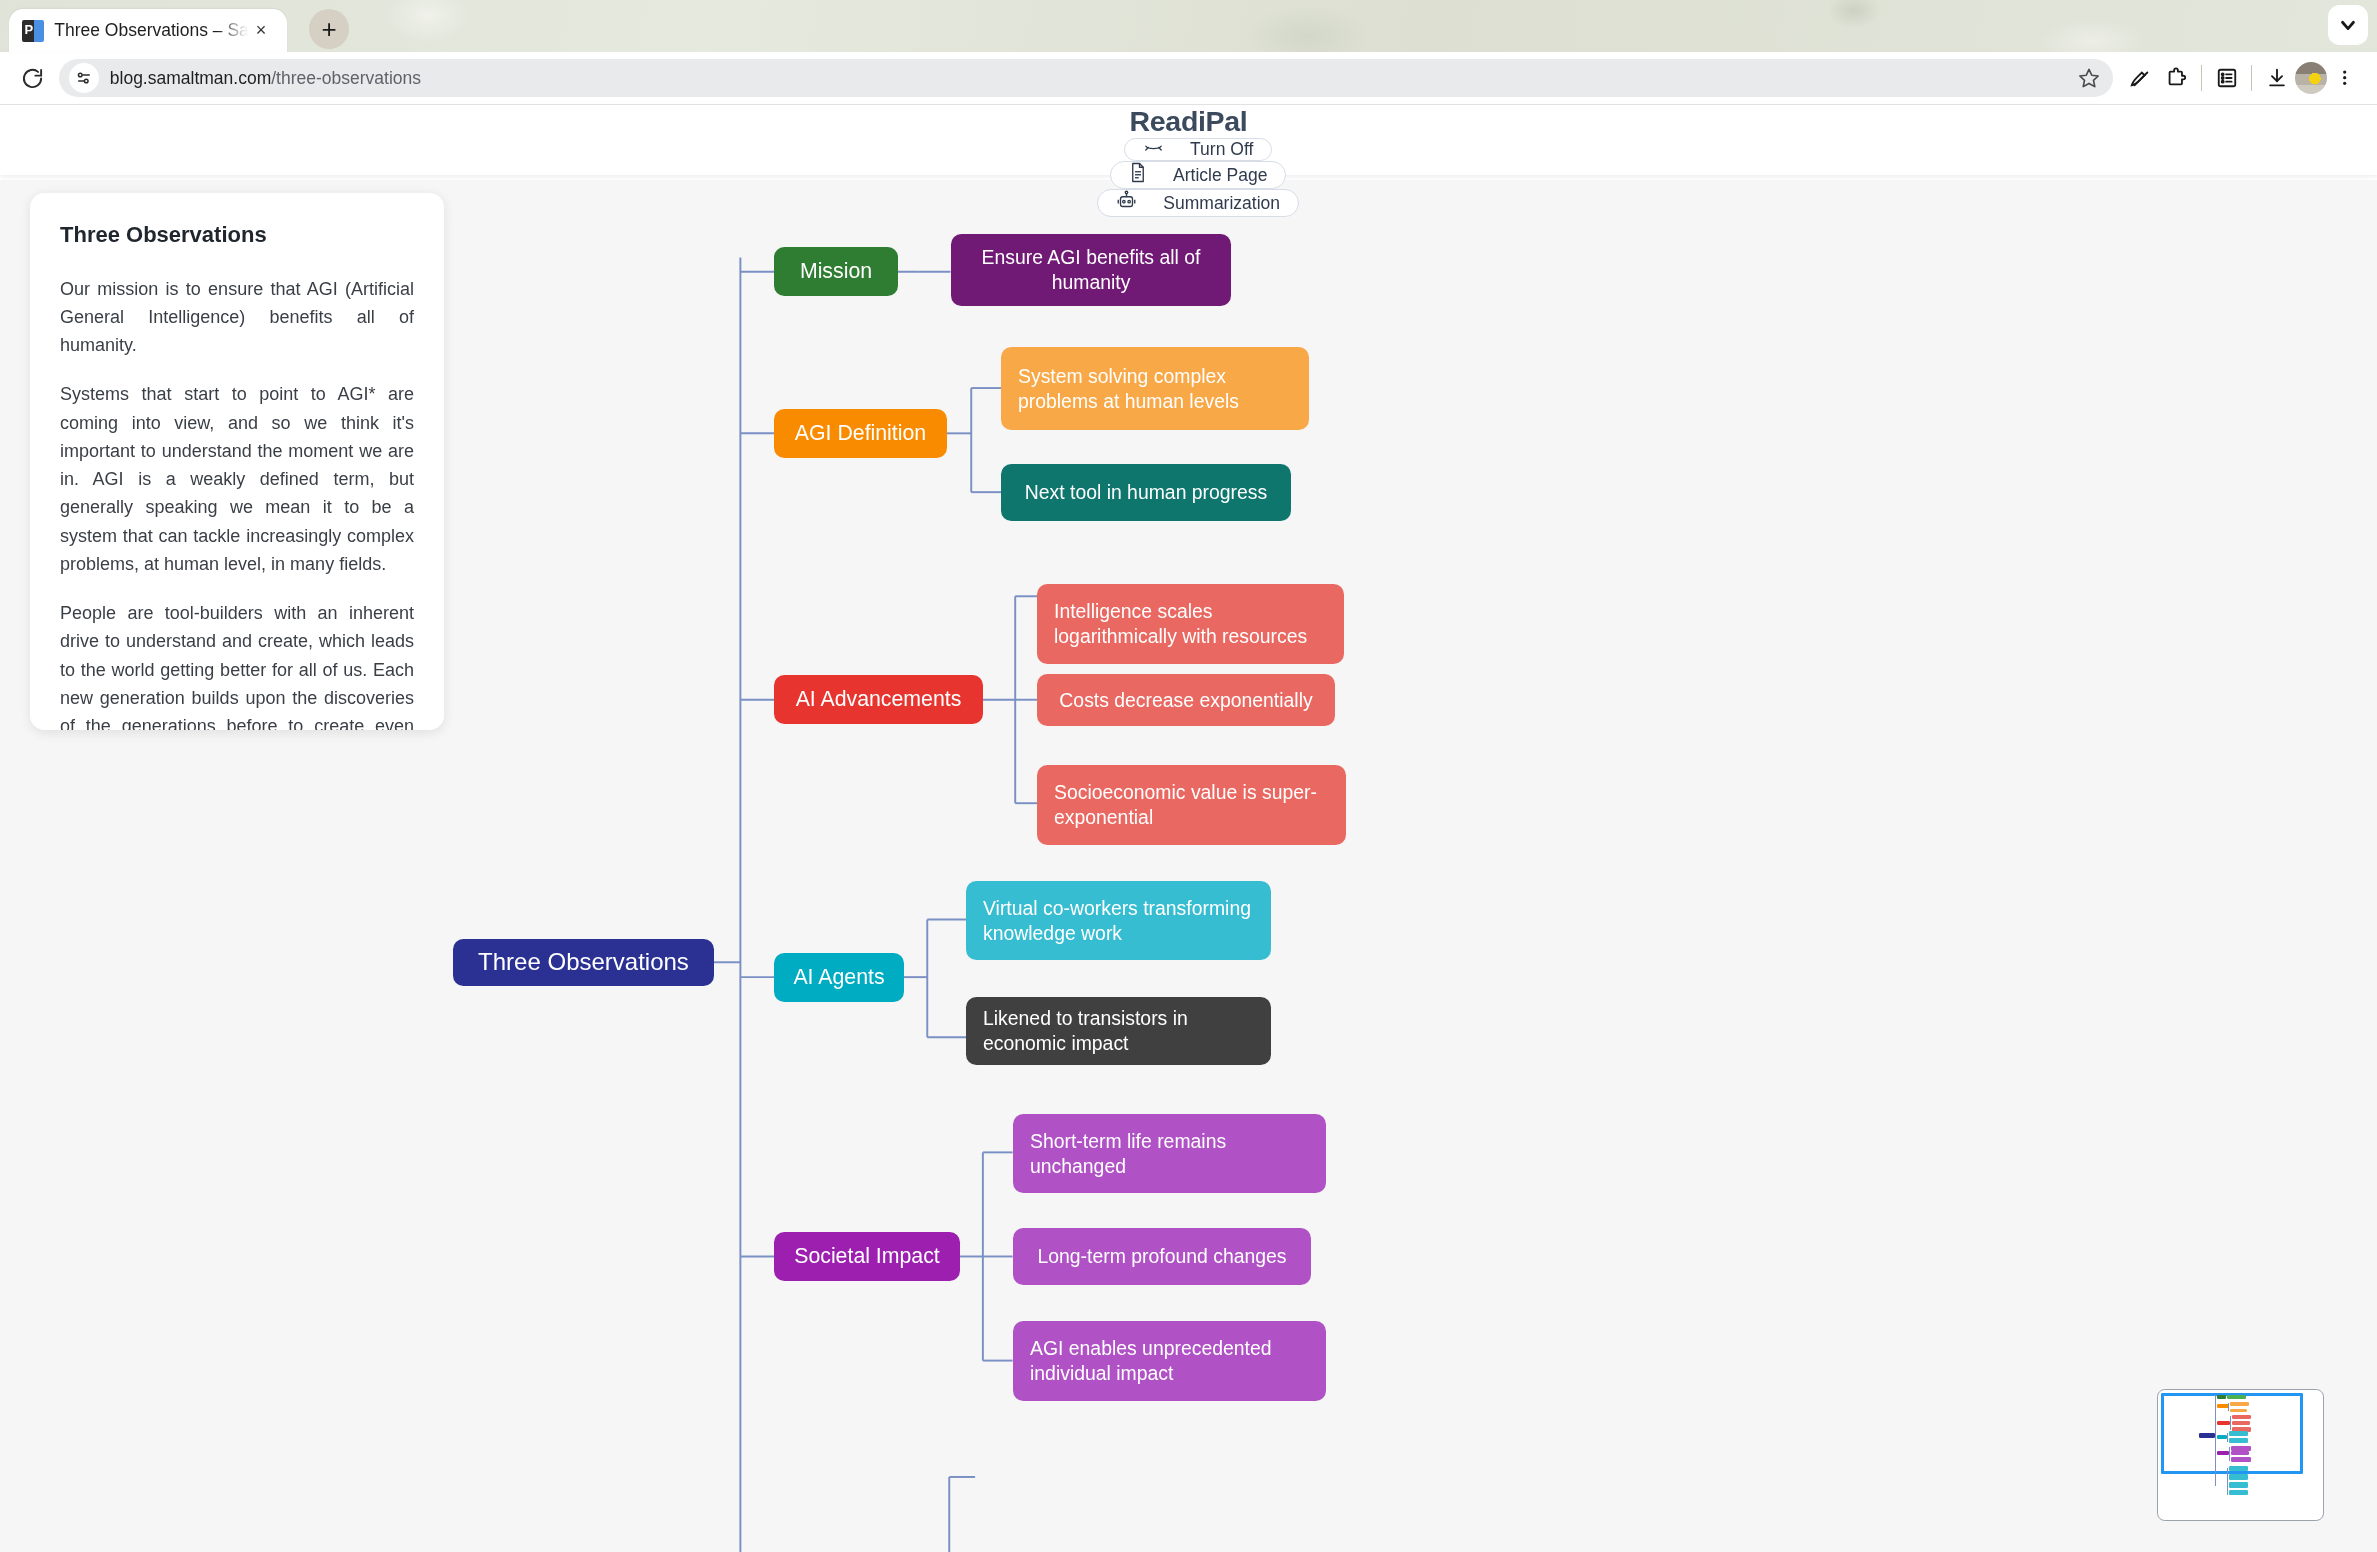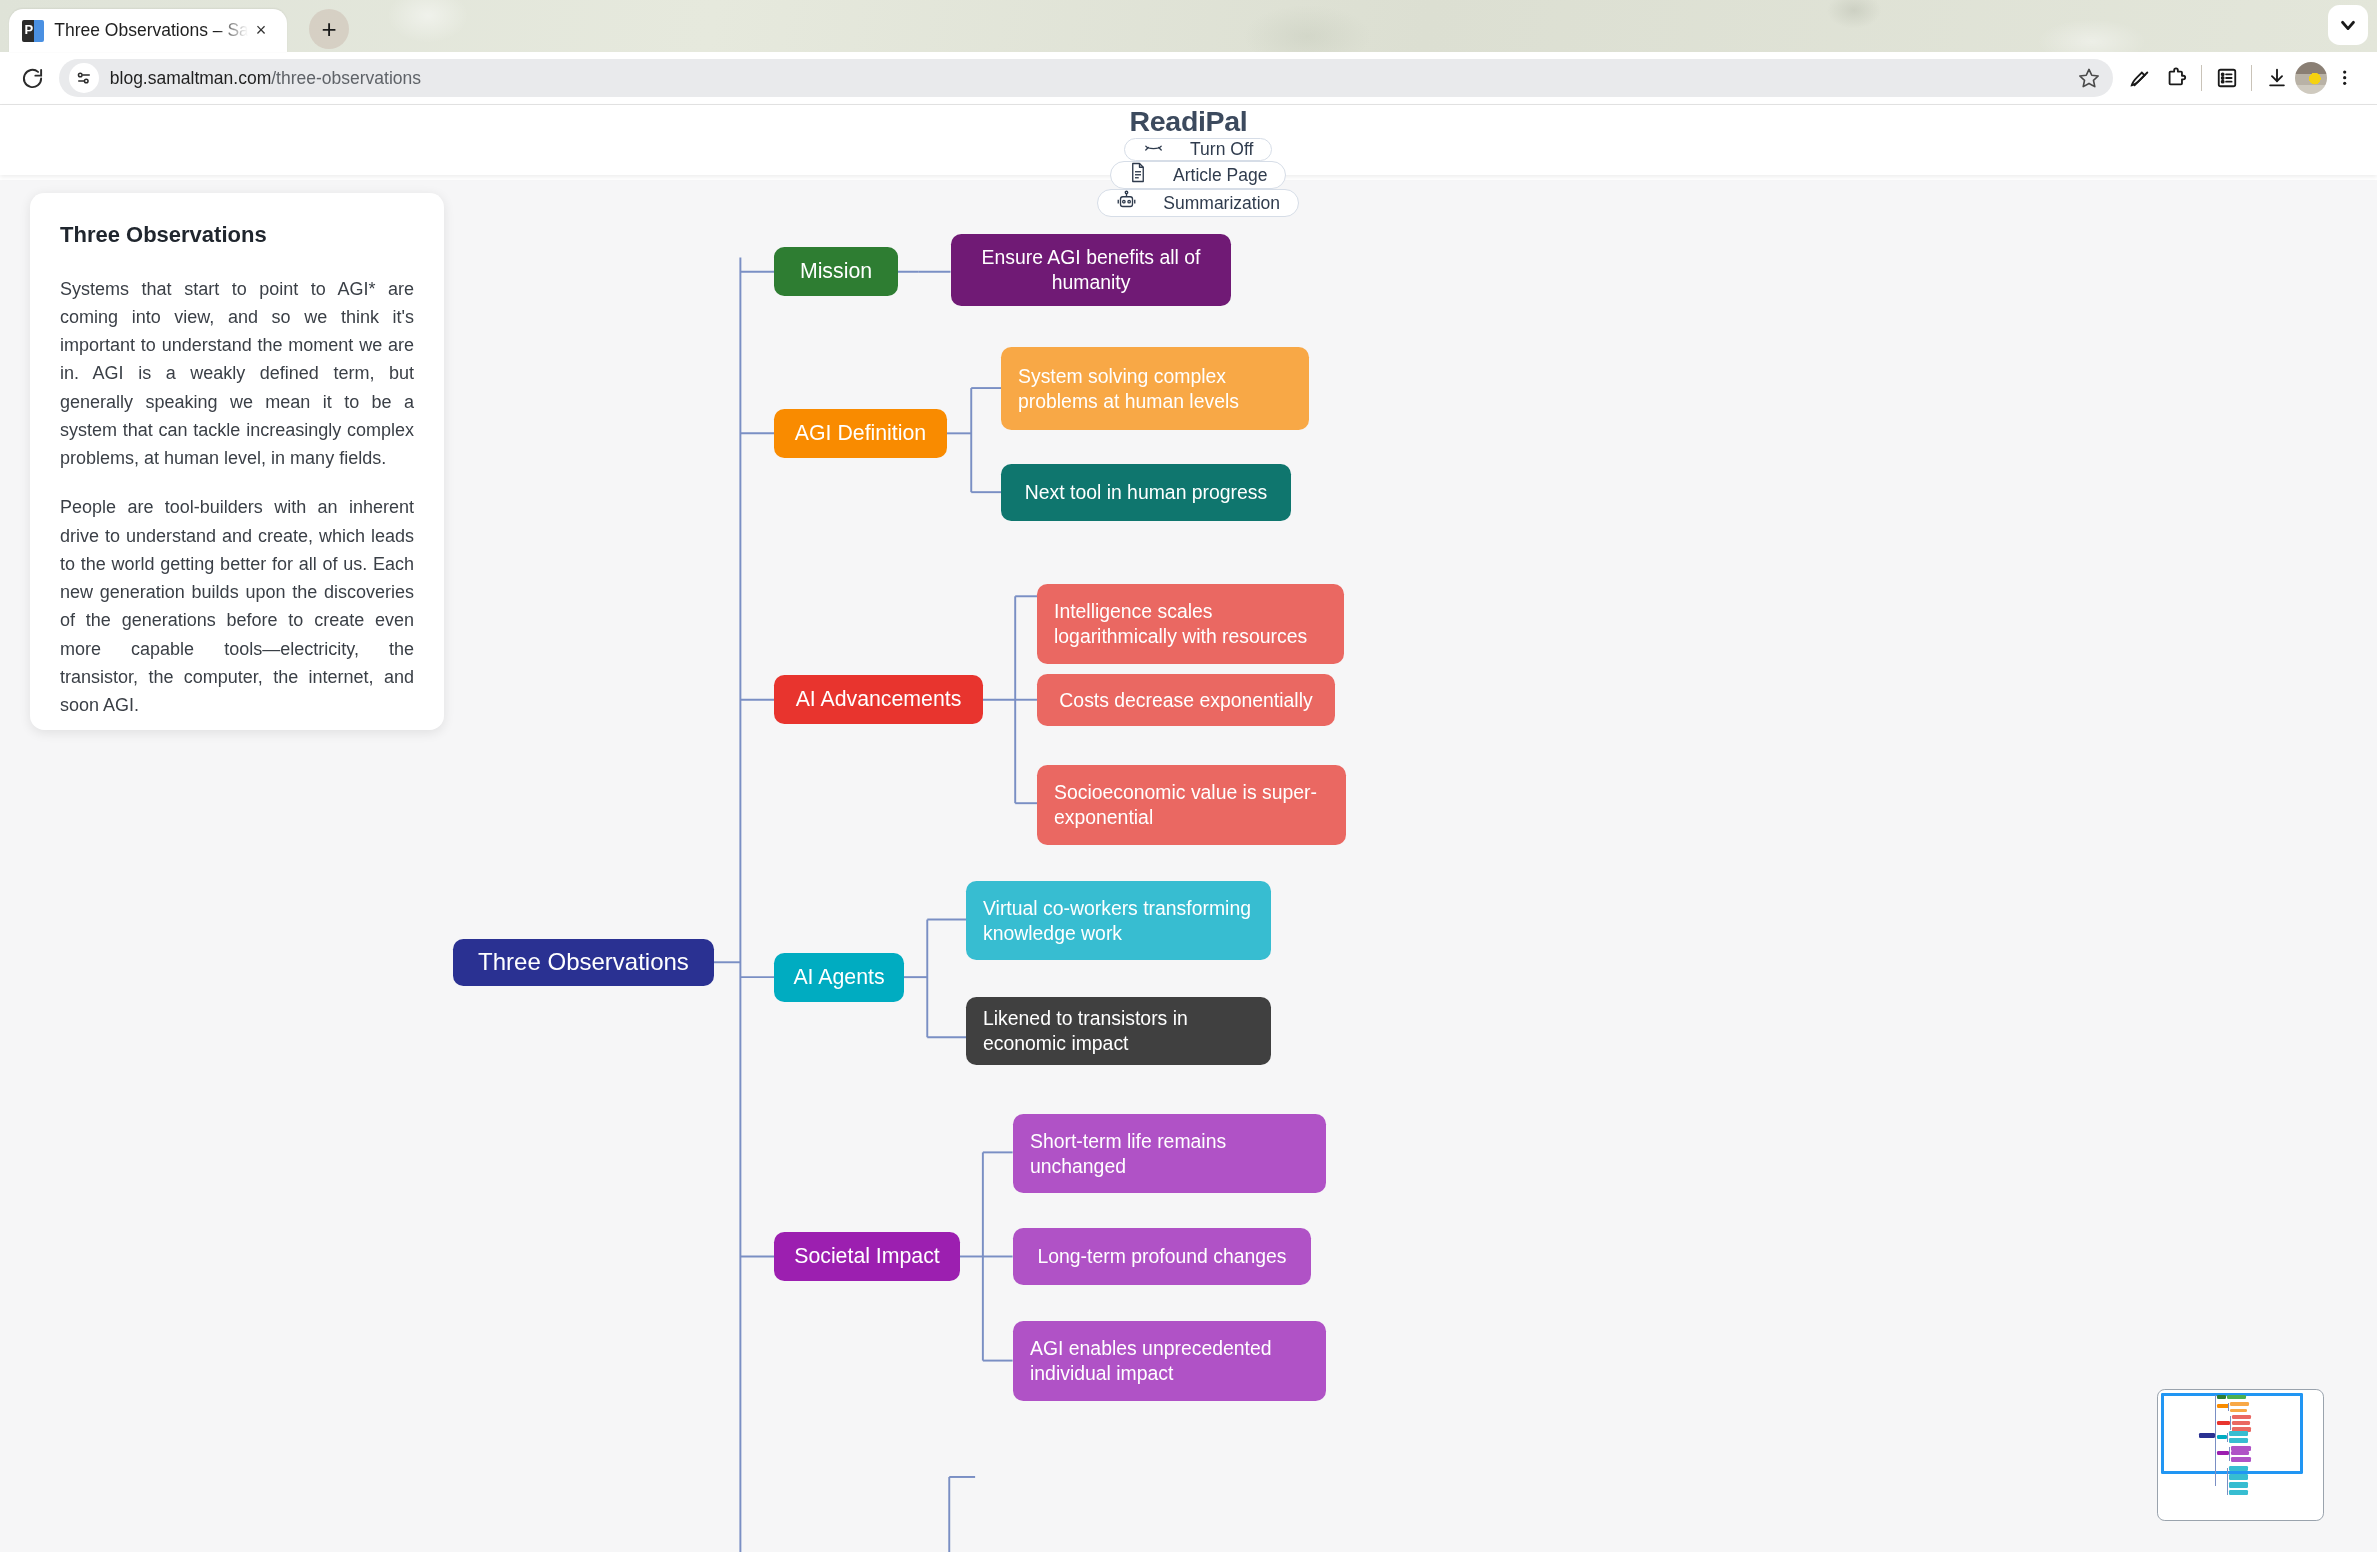--- a/index.html
+++ b/index.html
@@ -420,20 +420,21 @@
         <span>AGI enables unprecedented individual impact</span>
       </div>
 
 
     </div>
 
     <div class="canvas-white-band" style="background:rgba(255,255,255,.93);"></div>
 
     <div class="article-panel">
       <div class="article-title">Three Observations</div>
+      <div class="article-p">Our mission is to ensure that AGI (Artificial General Intelligence) benefits all of humanity.</div>
       <div class="article-p">Systems that start to point to AGI* are coming into view, and so we think it's important to understand the moment we are in. AGI is a weakly defined term, but generally speaking we mean it to be a system that can tackle increasingly complex problems, at human level, in many fields.</div>
       <div class="article-p">People are tool-builders with an inherent drive to understand and create, which leads to the world getting better for all of us. Each new generation builds upon the discoveries of the generations before to create even more capable tools—electricity, the transistor, the computer, the internet, and soon AGI.</div>
 
     </div>
 
     <div class="minimap">
       <div class="mm-view"></div>
 
       <div class="mm-line" style="left:57px; top:5.2px; width:1.3px; height:91px;"></div>
 

